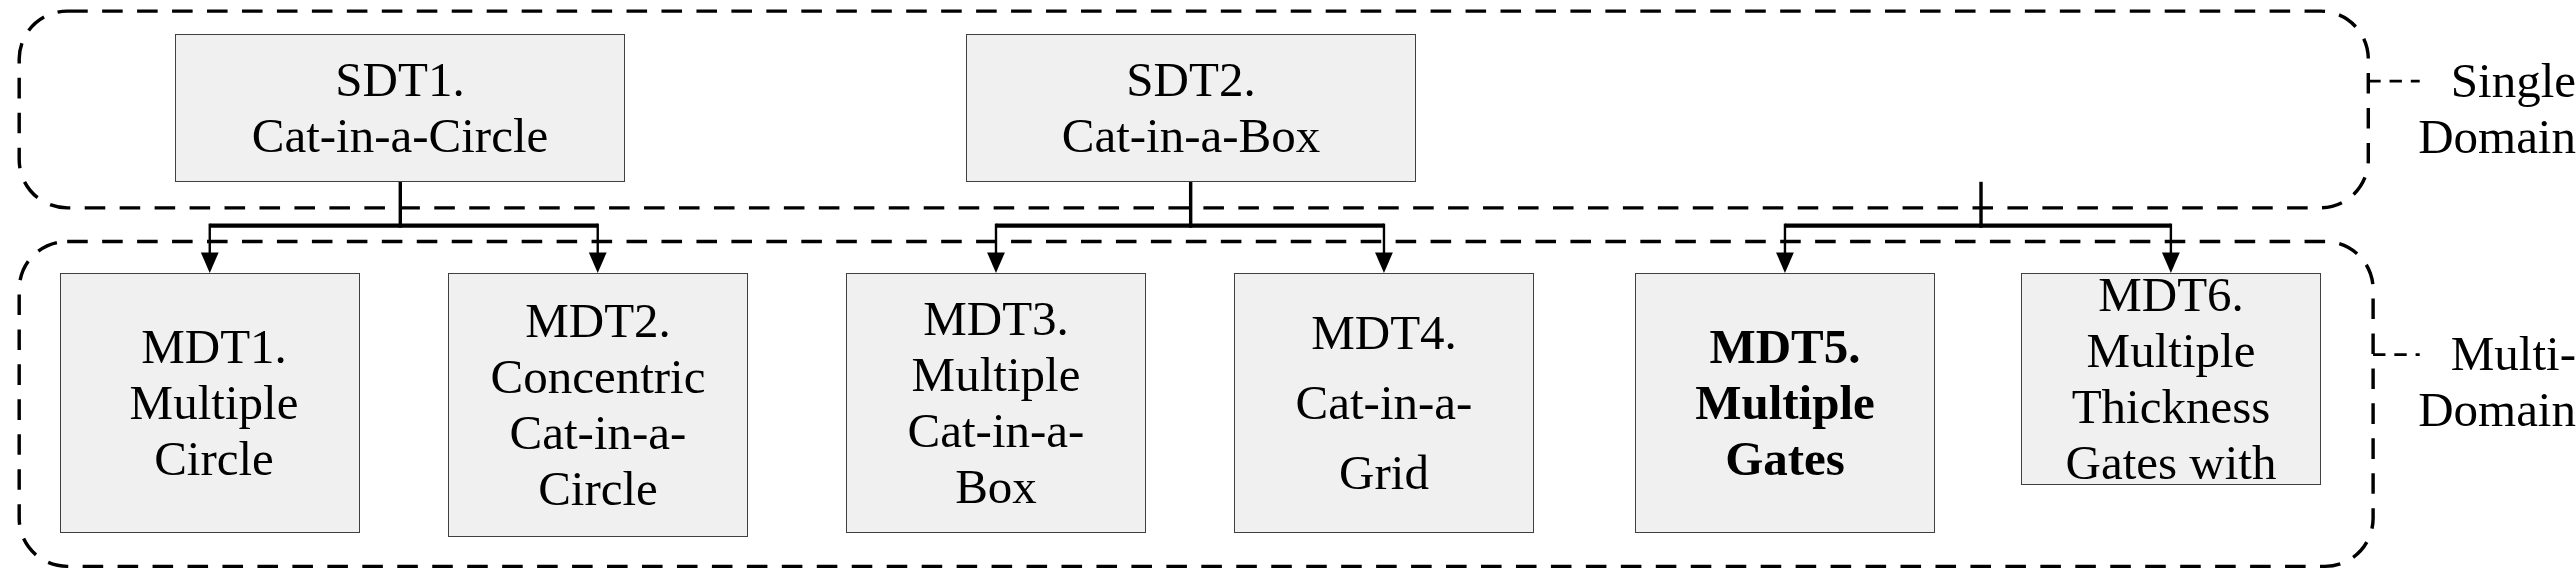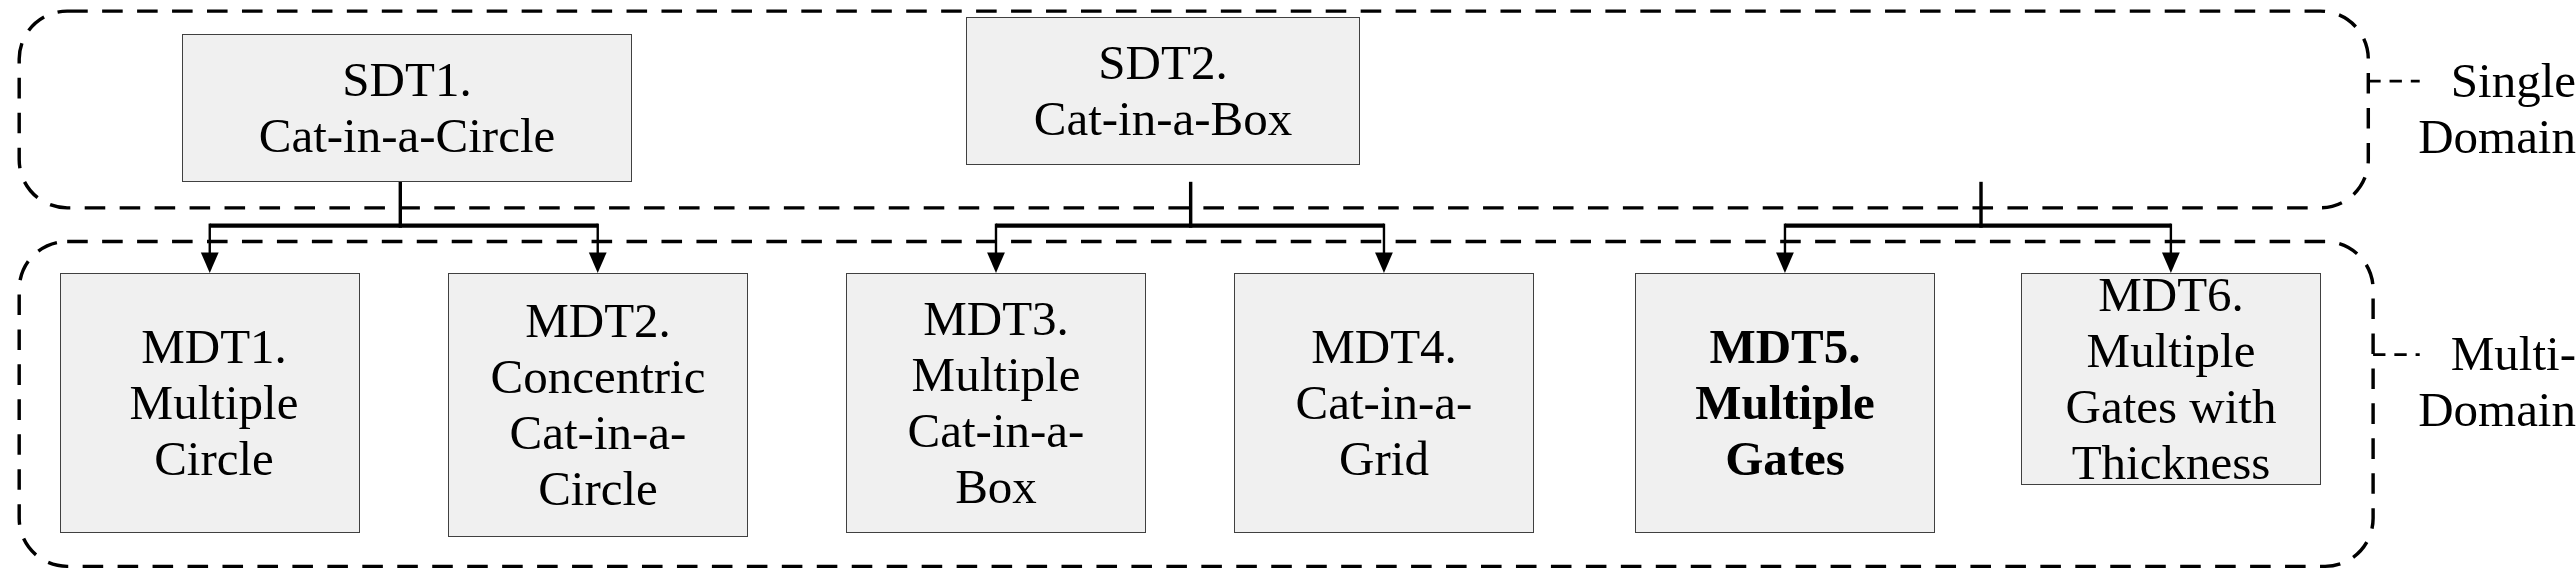--- a/index.html
+++ b/index.html
@@ -83,26 +83,26 @@
     <path class="bar" d="M2604 329 H3167"></path>
     <path class="arrow-line" d="M2604 326 V370"></path>
     <path class="arrowhead" d="M2591 368 L2617 368 L2604 398 Z"></path>
     <path class="arrow-line" d="M3167 326 V370"></path>
     <path class="arrowhead" d="M3154 368 L3180 368 L3167 398 Z"></path>
 
     <path class="label-connector" d="M3455 118 H3530"></path>
     <path class="label-connector" d="M3462 517 H3530"></path>
   </svg>
 
-  <div class="box" style="left:182px; top:34px; width:450px; height:148px;">
+  <div class="box" style="left:175px; top:34px; width:450px; height:148px;">
     <div class="line">SDT1.</div>
     <div class="line">Cat-in-a-Circle</div>
   </div>
 
-  <div class="box" style="left:966px; top:17px; width:394px; height:148px;">
+  <div class="box" style="left:966px; top:34px; width:450px; height:148px;">
     <div class="line">SDT2.</div>
     <div class="line">Cat-in-a-Box</div>
   </div>
 
 
   <div class="box" style="left:60px; top:273px; width:300px; height:260px;padding-left:8px;">
     <div class="line">MDT1.</div>
     <div class="line">Multiple</div>
     <div class="line">Circle</div>
   </div>
@@ -114,37 +114,37 @@
     <div class="line">Circle</div>
   </div>
 
   <div class="box" style="left:846px; top:273px; width:300px; height:260px;justify-content:center;">
     <div class="line">MDT3.</div>
     <div class="line">Multiple</div>
     <div class="line">Cat-in-a-</div>
     <div class="line">Box</div>
   </div>
 
-  <div class="box" style="left:1234px; top:273px; width:300px; height:260px;">
+  <div class="box" style="left:1234px; top:273px; width:300px; height:260px;gap:14px;">
     <div class="line">MDT4.</div>
     <div class="line">Cat-in-a-</div>
     <div class="line">Grid</div>
   </div>
 
   <div class="box" style="left:1635px; top:273px; width:300px; height:260px;font-weight:bold;">
     <div class="line">MDT5.</div>
     <div class="line">Multiple</div>
     <div class="line">Gates</div>
   </div>
 
   <div class="box" style="left:2021px; top:273px; width:300px; height:212px;">
     <div class="line">MDT6.</div>
     <div class="line">Multiple</div>
+    <div class="line">Thickness</div>
     <div class="line">Gates with</div>
-    <div class="line">Thickness</div>
   </div>
 
   <div class="side-label" style="left:2396px; top:53px; width:180px;">
     <div class="line">Single</div>
     <div class="line">Domain</div>
   </div>
 
   <div class="side-label" style="left:2396px; top:326px; width:180px;">
     <div class="line">Multi-</div>
     <div class="line">Domain</div>

